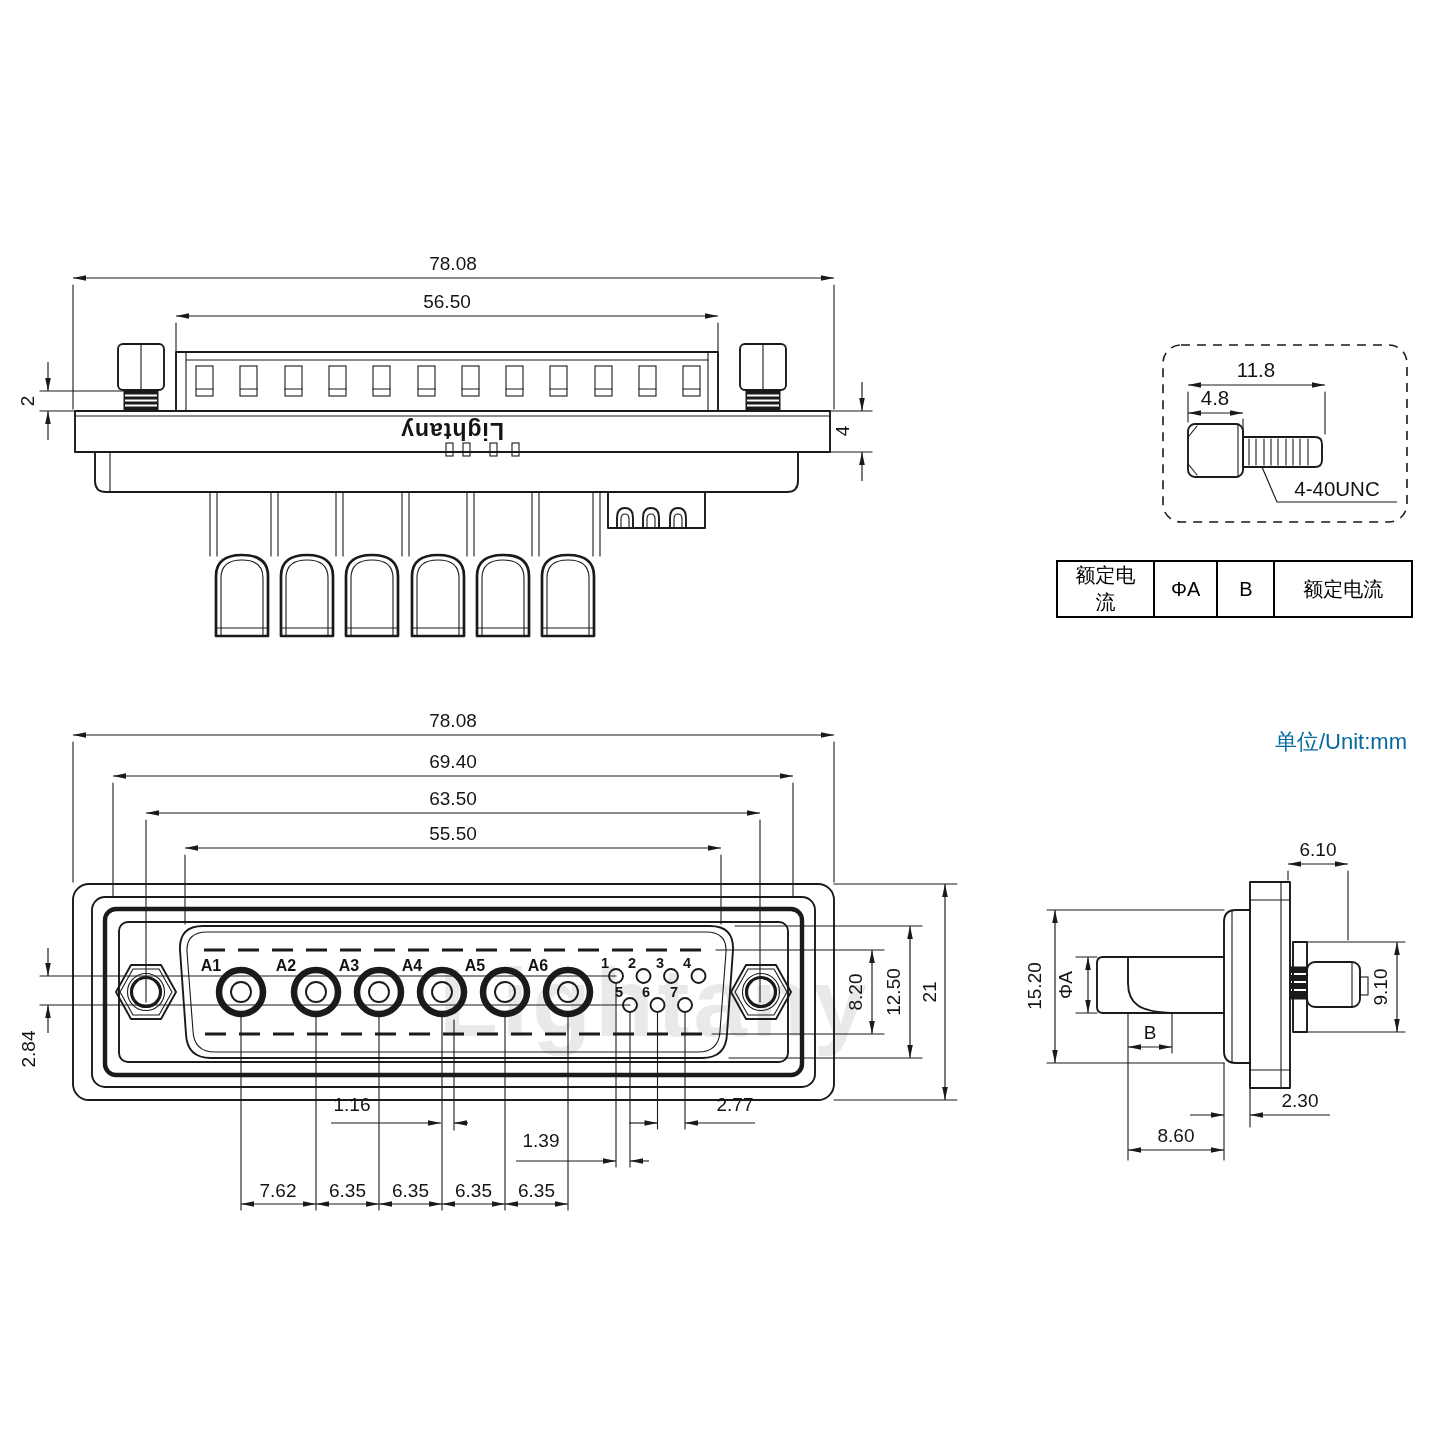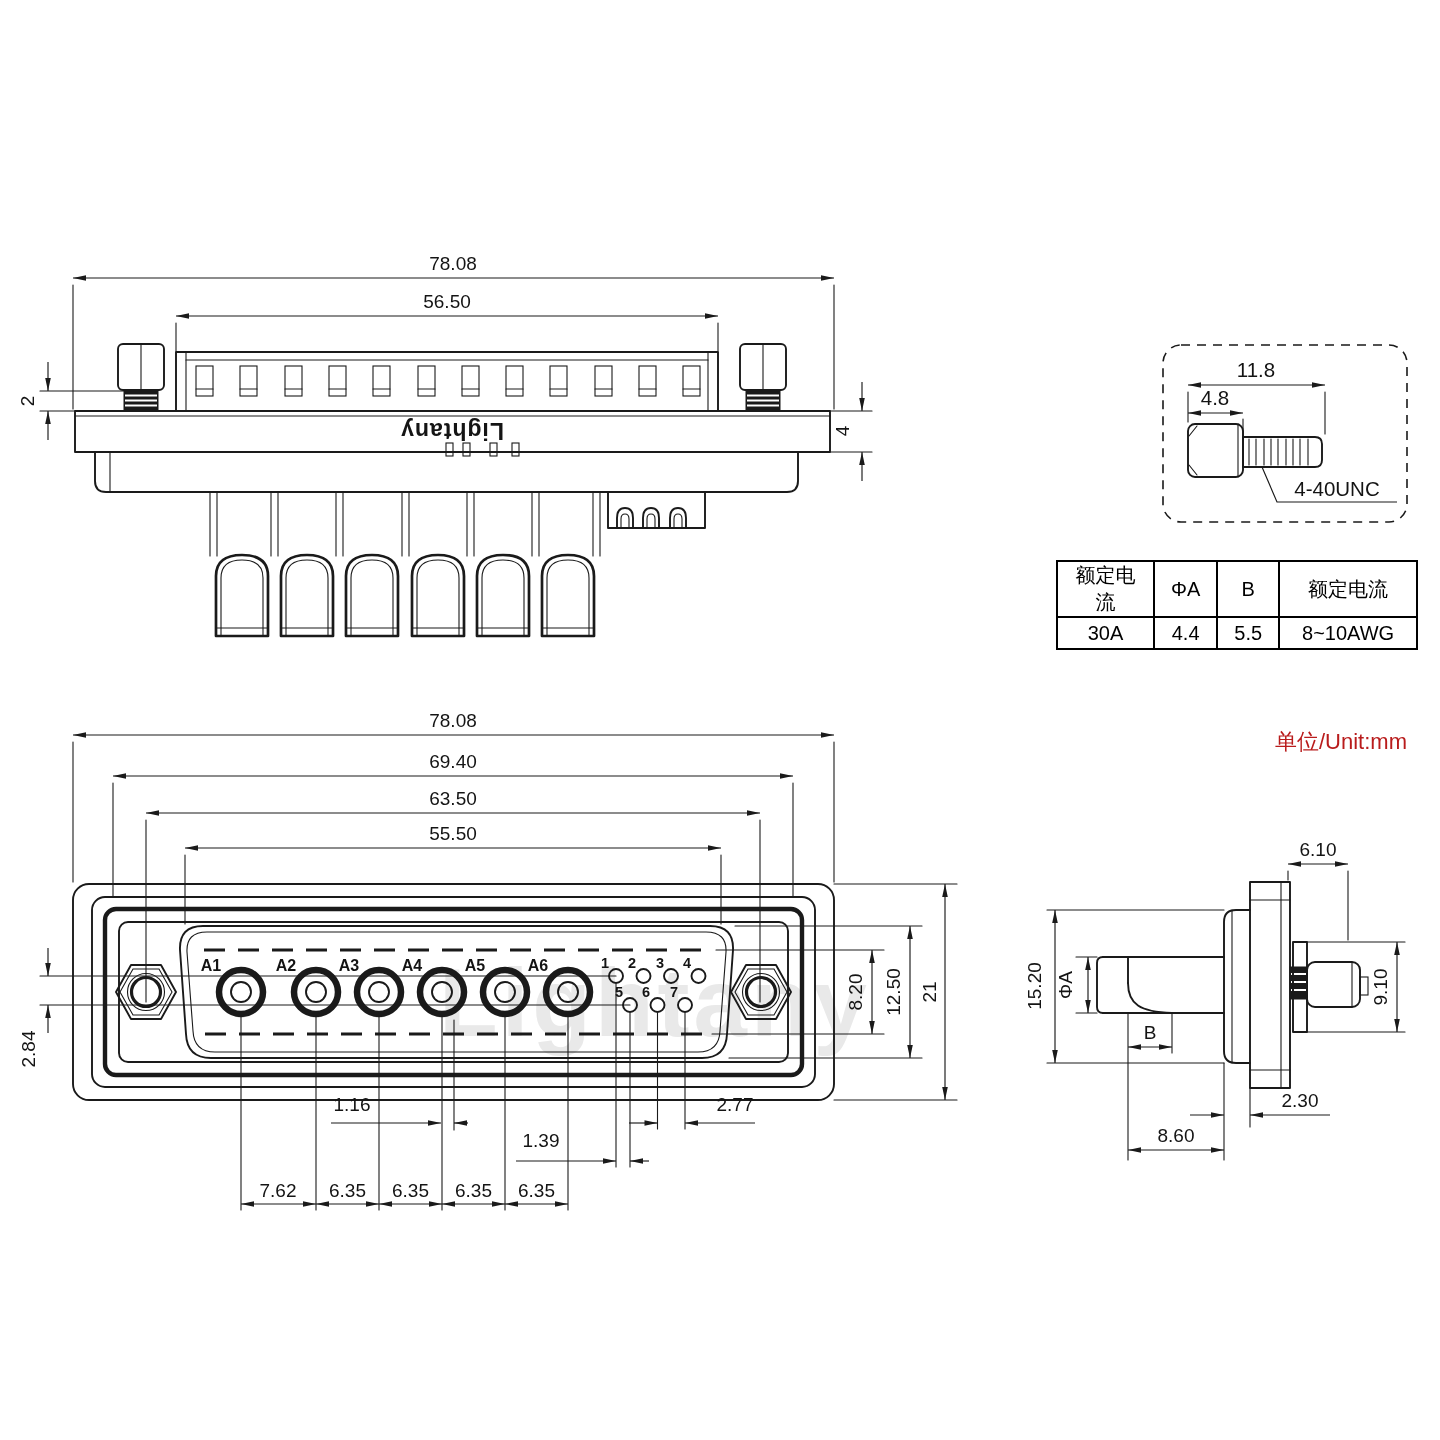--- a/index.html
+++ b/index.html
@@ -20,21 +20,21 @@
   .lbl2{font-size:20.5px}
   .pinl{font-size:16px;font-weight:bold}
   .sigl{font-size:14.5px;font-weight:bold}
   .logo{font-size:23px;font-weight:bold;letter-spacing:1px}
   .wm{font-size:96px;font-weight:bold;letter-spacing:4px;fill:#e9e9e9}
   
   #spec-table{position:absolute;left:1056px;top:560px;border-collapse:collapse;table-layout:fixed}
   #spec-table td,#spec-table th{border:2.4px solid #000;height:30px;text-align:center;
       font-family:"Liberation Sans",sans-serif;font-size:20px;font-weight:normal;padding:0 16px;background:#fff}
   #unit-note{position:absolute;left:1056px;top:727px;width:351px;text-align:right;
-      font-size:22px;color:#b91c1c}
+      font-size:22px;color:#0369a1}
 </style>
 </head>
 <body>
 
 <div id="stage">
 
 <svg id="drawing" width="1440" height="1440" viewBox="0 0 1440 1440">
   <defs>
     <marker id="a" viewBox="0 0 14 8" refX="13.5" refY="4" markerWidth="14" markerHeight="8" markerUnits="userSpaceOnUse" orient="auto-start-reverse">
       <path d="M0.5,1.2 L13.5,4 L0.5,6.8 Z" fill="#1a1a1a"></path>
@@ -426,23 +426,17 @@
         <col style="width:57px">
         <col style="width:138px">
       </colgroup>
   <tbody>
         <tr>
     <th>额定电流</th>
     <th>ΦA</th>
     <th>B</th>
     <th>额定电流</th>
   </tr>
-  <tr>
-    <td>30A</td>
-    <td>4.4</td>
-    <td>5.5</td>
-    <td>8~10AWG</td>
-  </tr>
 </tbody>
     </table>
 <div id="unit-note">单位/Unit:mm</div>
 
 </div>
 
 </body></html>

